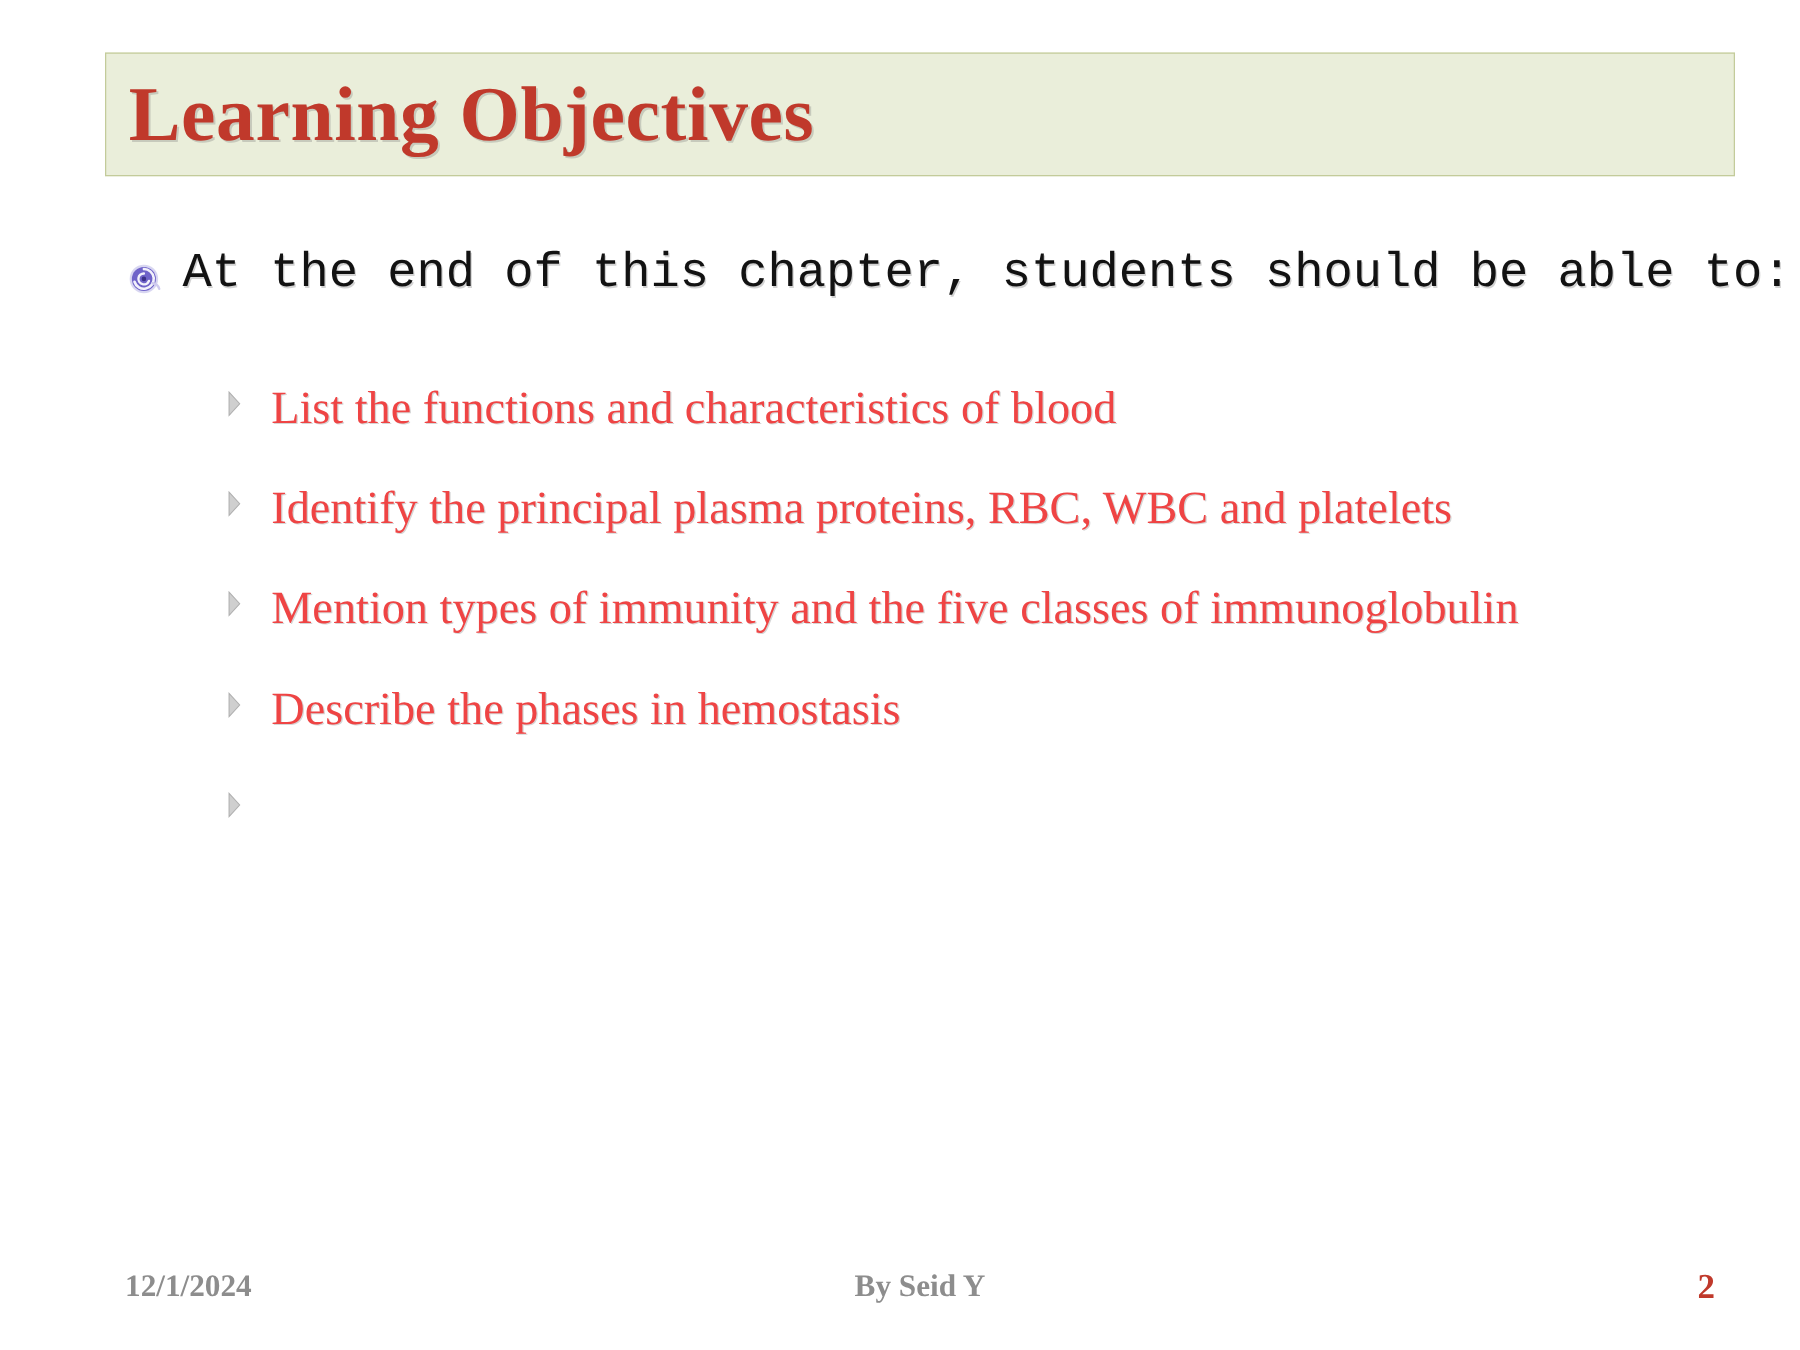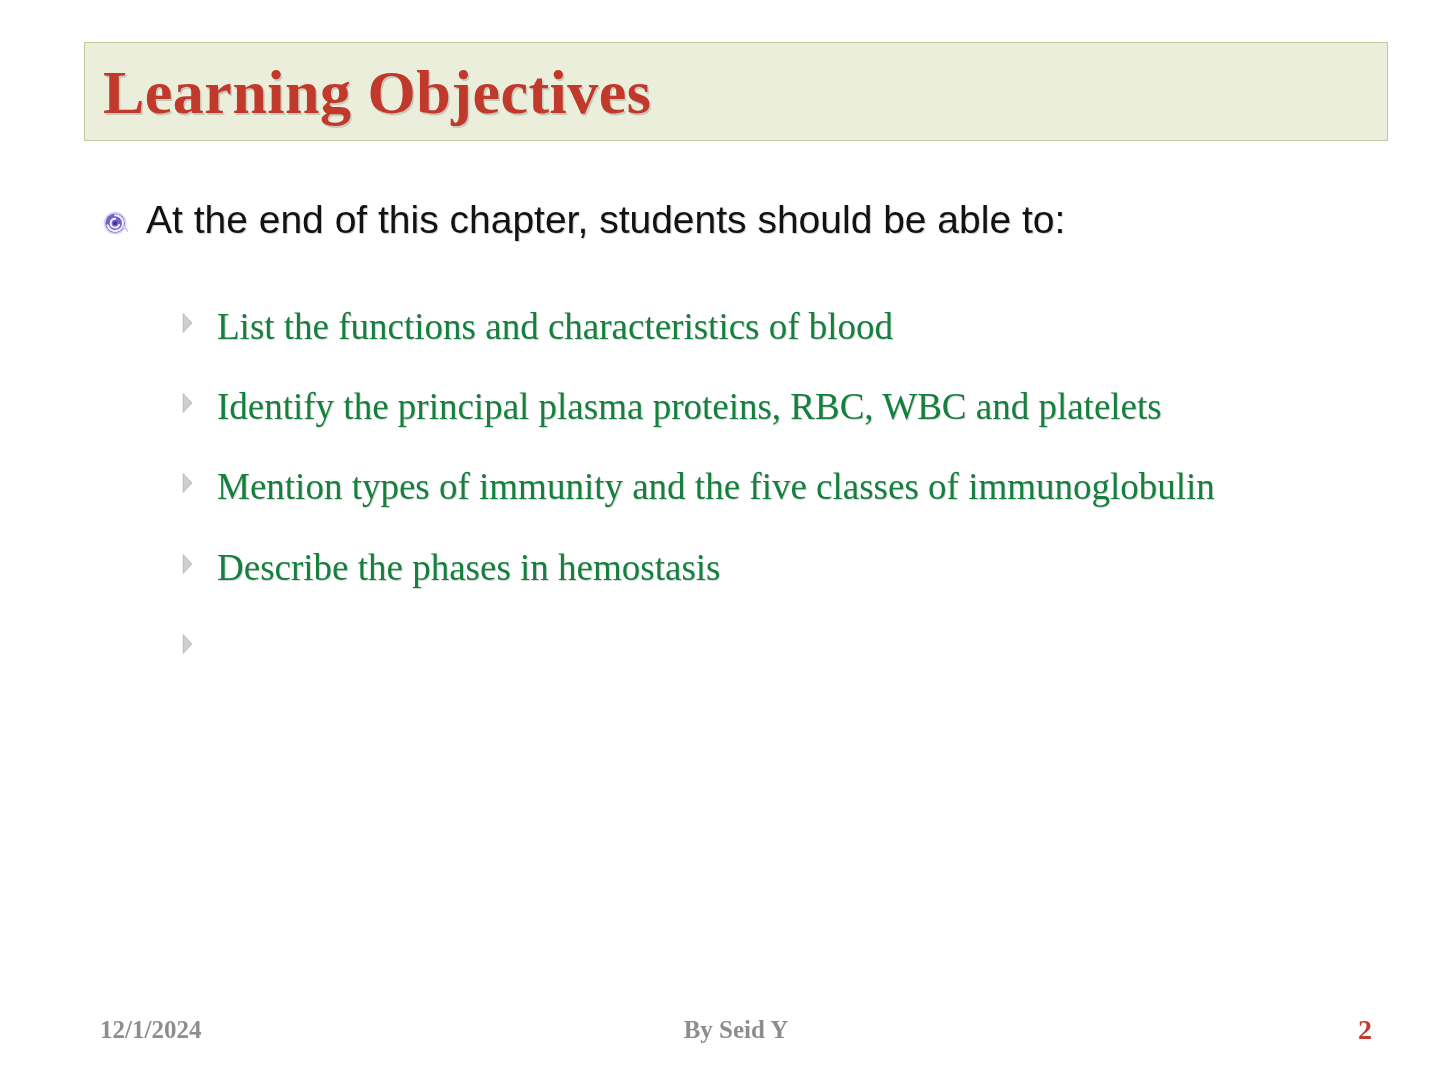--- a/index.html
+++ b/index.html
@@ -67,21 +67,21 @@
     width: 28px;
     height: 28px;
     flex: 0 0 28px;
     margin-top: 14px;
     margin-right: 16px;
   }
   .level1-text {
     font-size: 39px;
     line-height: 1.22;
     color: #121212;
-    font-family: Liberation Sans, sans-serif;
+    font-family: Liberation Mono, monospace;
     text-shadow: 1px 1px 0 rgba(130, 130, 130, 0.35);
     white-space: nowrap;
     text-align: right;
   }
 
   .level2-row {
     display: flex;
     align-items: flex-start;
     padding-left: 163px;
     margin-bottom: 22px;
@@ -92,21 +92,21 @@
     margin-top: 4px;
     color: #b9b9b9;
     font-size: 34px;
     line-height: 1.25;
     font-family: "Liberation Serif", "DejaVu Serif", serif;
   }
   .chev-svg { display: block; margin-top: 9px; }
   .level2-text {
     font-size: 37px;
     line-height: 1.58;
-    color: #15803d;
+    color: #ef4444;
     max-width: 1090px;
     font-family: "Liberation Serif", "DejaVu Serif", serif;
     text-shadow: 1px 1px 0 rgba(130, 130, 130, 0.33);
   }
 
   
   .footer {
     position: absolute;
     left: 0;
     top: 1008px;

